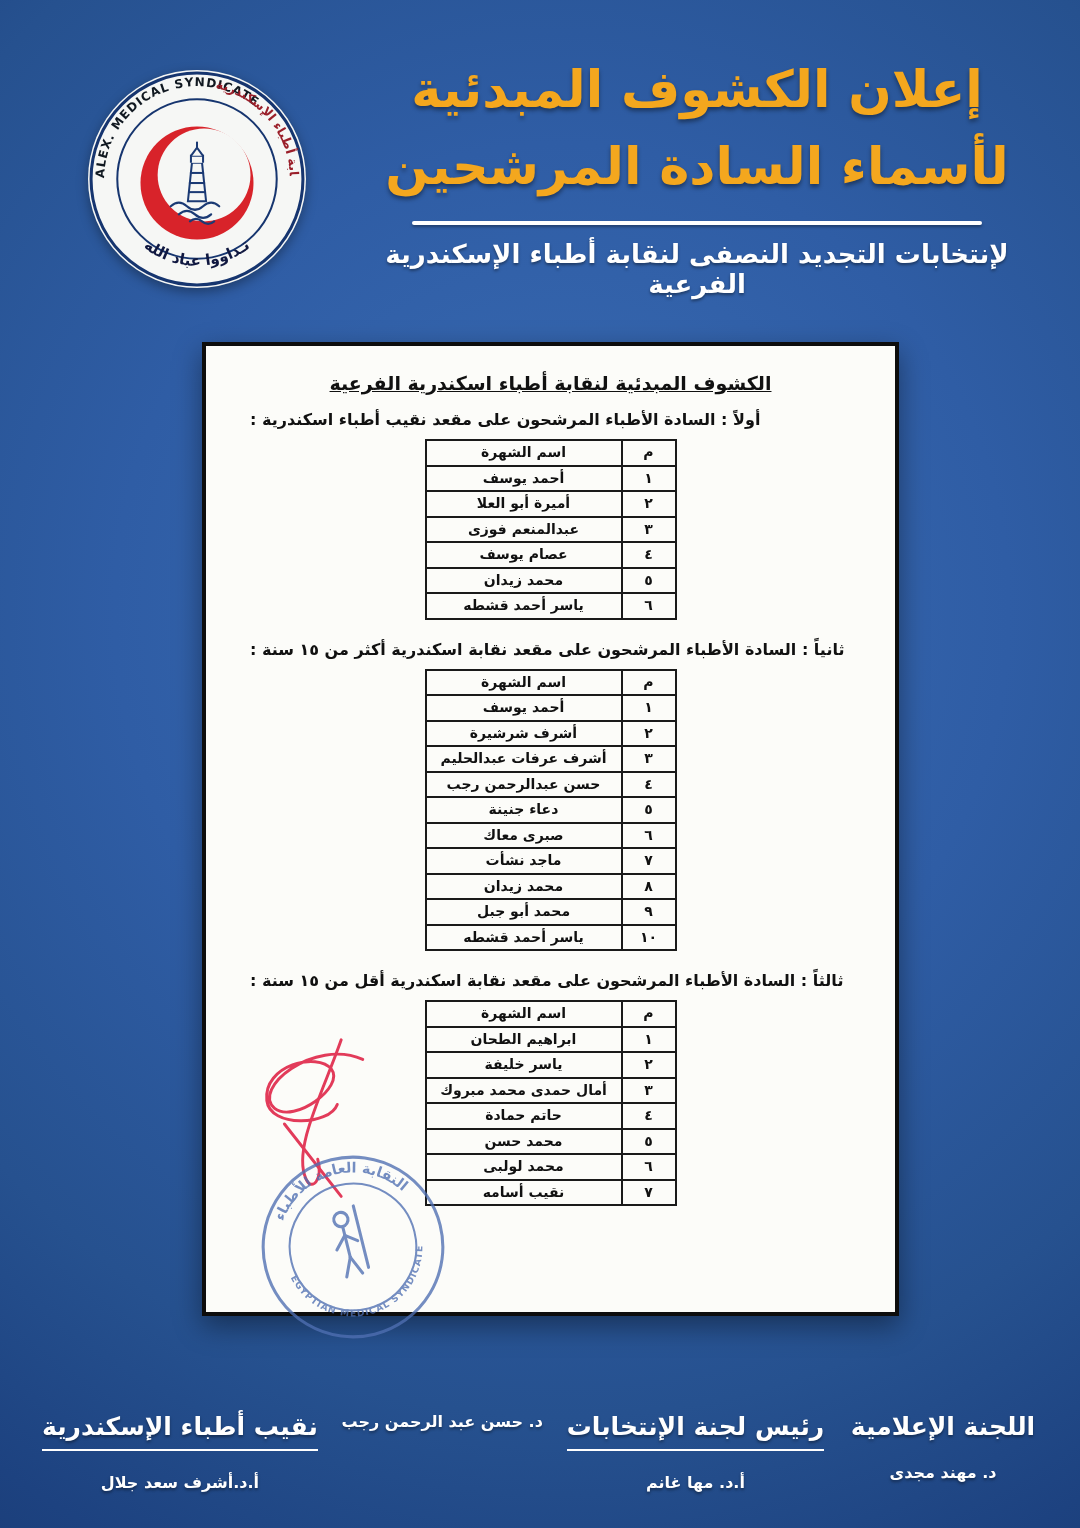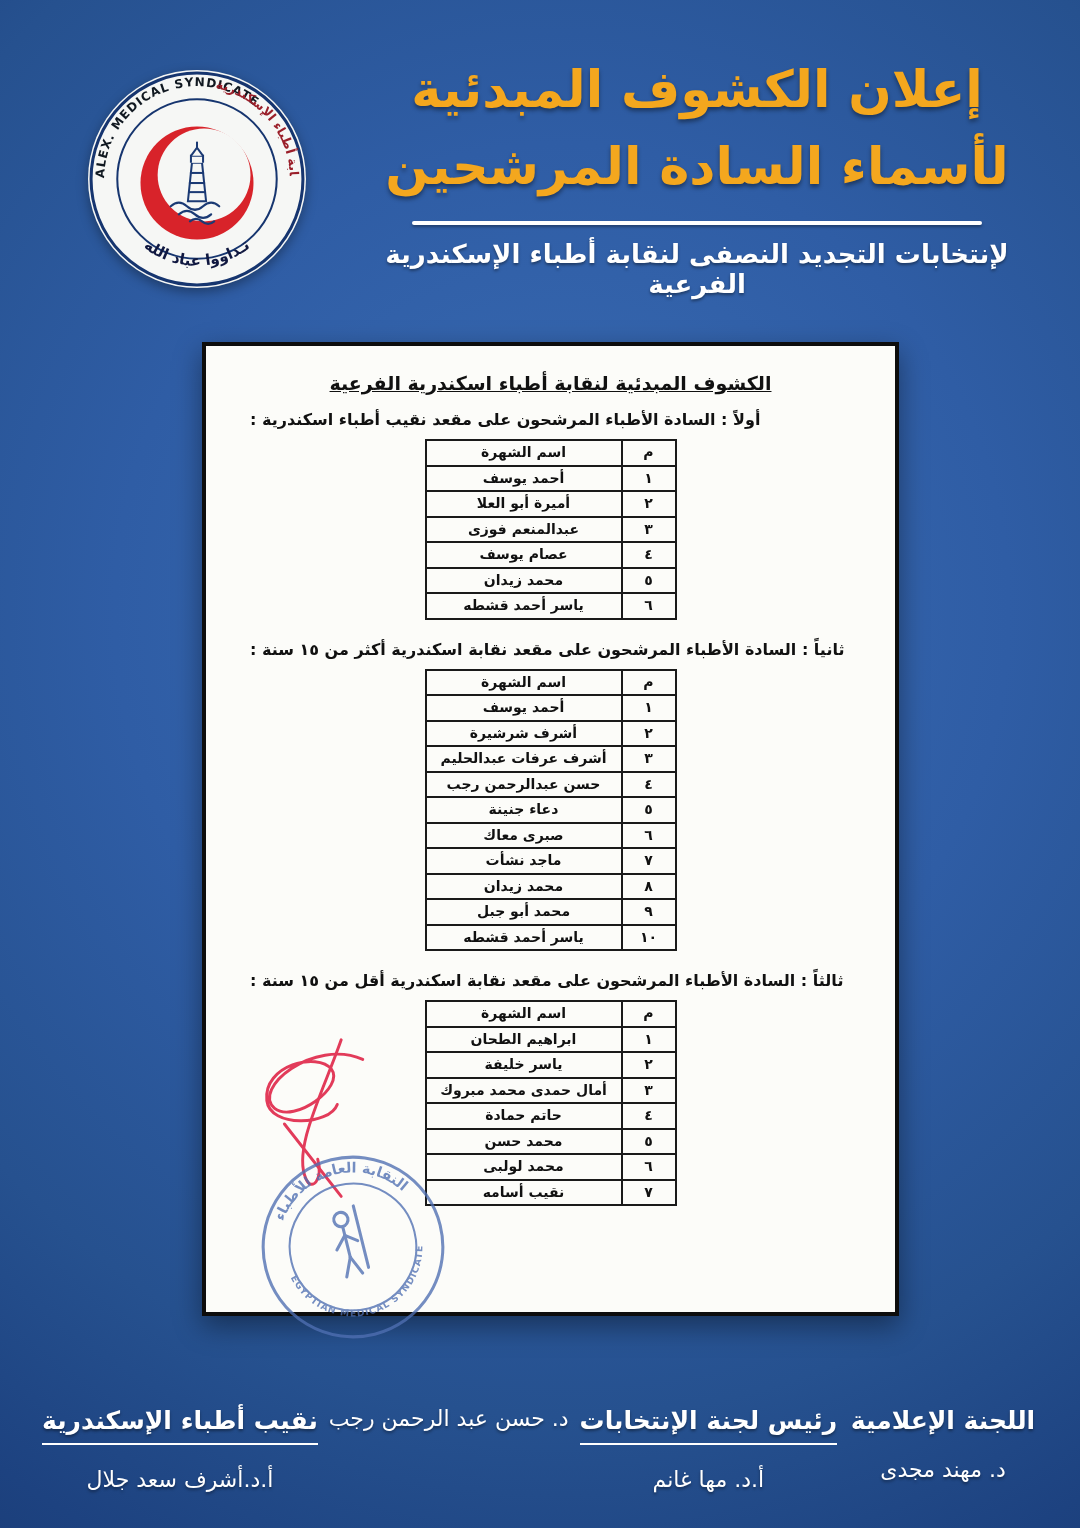--- a/index.html
+++ b/index.html
@@ -37,21 +37,21 @@
   .signature{position:absolute;left:12px;top:684px;width:172px;height:186px}
   .stamp{position:absolute;left:50px;top:804px;width:194px;height:194px;
     transform:rotate(-14deg);opacity:.78}
   .stamp svg{width:100%;height:100%}
   
   .footer{position:absolute;left:42px;right:42px;bottom:36px;display:flex;
     justify-content:space-between;align-items:flex-start;color:#fff;text-align:center}
   .sig-group{display:flex;flex-direction:column;gap:22px;min-width:190px}
   .sig-title{font-size:25px;font-weight:bold;text-shadow:0 2px 3px rgba(0,0,0,.4)}
   .sig-title.underlined{padding-bottom:8px;border-bottom:2px solid #fff}
-  .sig-name{font-size:22px;font-weight:normal;text-shadow:0 2px 3px rgba(0,0,0,.4)}
+  .sig-name{font-size:16px;font-weight:bold;text-shadow:0 2px 3px rgba(0,0,0,.4)}
 </style>
 </head>
 <body>
 
 <div class="page">
 
   <div class="logo">
     <svg viewBox="0 0 220 220">
       <defs>
         <path id="logoArcTop" d="M 18,110 A 92,92 0 0 1 202,110"></path>

